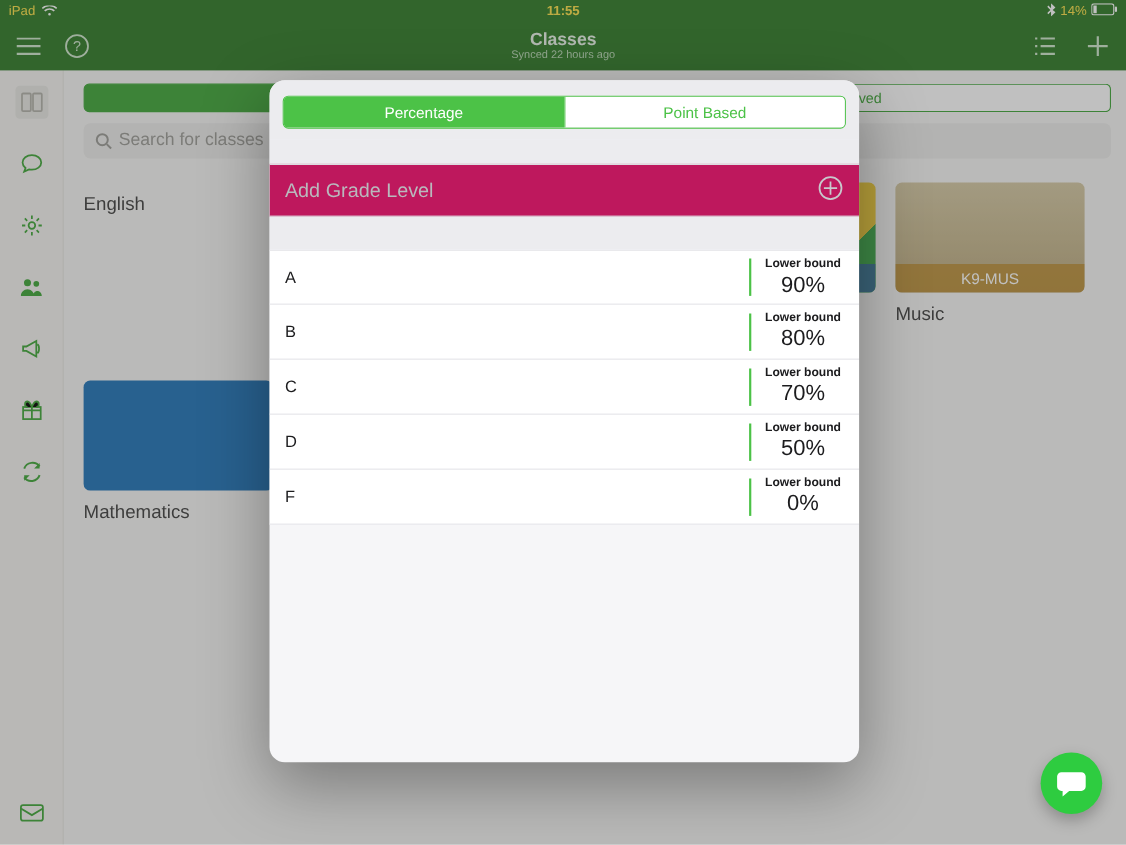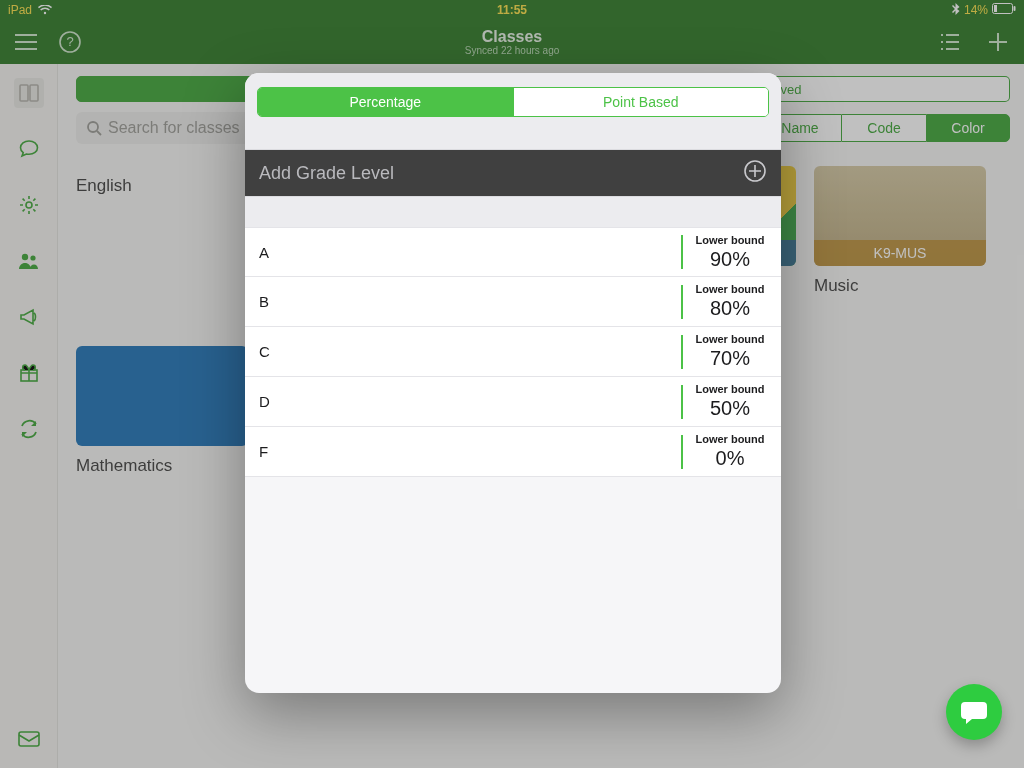--- a/index.html
+++ b/index.html
@@ -127,21 +127,21 @@
   }
   .m-seg .ms {
     flex:1; display:flex; align-items:center; justify-content:center;
     font-size:14px; color:#4cc247; background:#fff;
   }
   .m-seg .ms.active { background:#4cc247; color:#fff; }
   .m-seg .ms + .ms { border-left:1px solid #4cc247; }
 
   .m-gap { height:22px; background:#ececef; }
   .m-add {
-    height:48px; background:#404040; border-top:1px solid #dcdce0; border-bottom:1px solid #dcdce0;
+    height:48px; background:#be185d; border-top:1px solid #dcdce0; border-bottom:1px solid #dcdce0;
     display:flex; align-items:center; padding:0 14px; color:#b9b9bd; font-size:18px;
   }
   .m-add .plus { margin-left:auto; color:#c8c8cc; }
   .m-gap2 { height:30px; background:#ececef; }
 
   .m-list { background:#fff; }
   .m-row {
     height:50px; display:flex; align-items:center; padding:0 16px 0 14px;
     border-bottom:1px solid #e4e4e8;
   }
@@ -284,25 +284,20 @@
       <div class="tt gap">Archived</div>
     </div>
 
     <div class="search-row">
       <div class="search-box">
         <svg width="16" height="16" viewBox="0 0 16 16">
             <circle cx="7" cy="7" r="5" fill="none" stroke="#9b9b96" stroke-width="1.8"></circle>
             <path stroke="#9b9b96" stroke-width="1.8" d="M11 11l4 4"></path>
           </svg>
         <span>Search for classes</span>
-      </div>
-      <div class="sort-seg">
-        <div class="ss">Name</div>
-        <div class="ss mid">Code</div>
-        <div class="ss active">Color</div>
       </div>
     </div>
 
     <div class="card-grid">
       <div class="class-card">
         <div class="class-title">English</div>
       </div>
       <div class="class-card" style="visibility:hidden"></div>
       <div class="class-card" style="visibility:hidden"></div>
       <div class="class-card" style="width:150px;">

